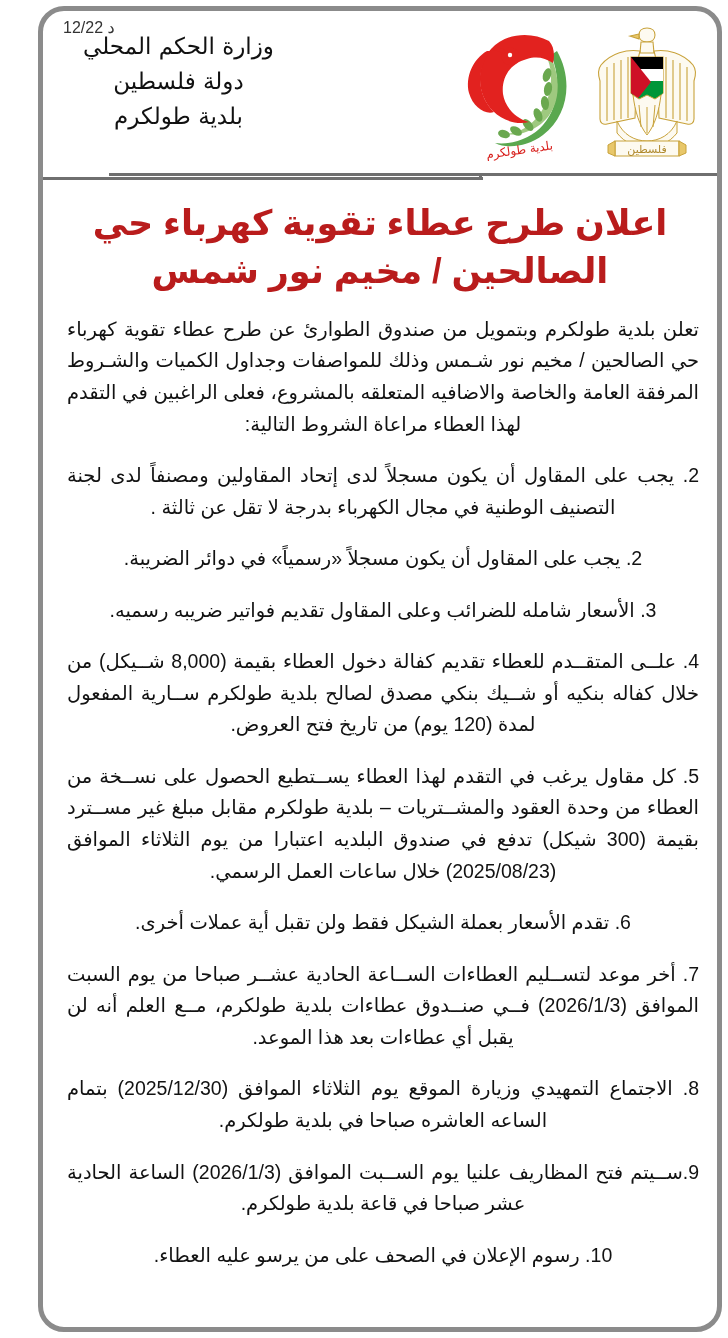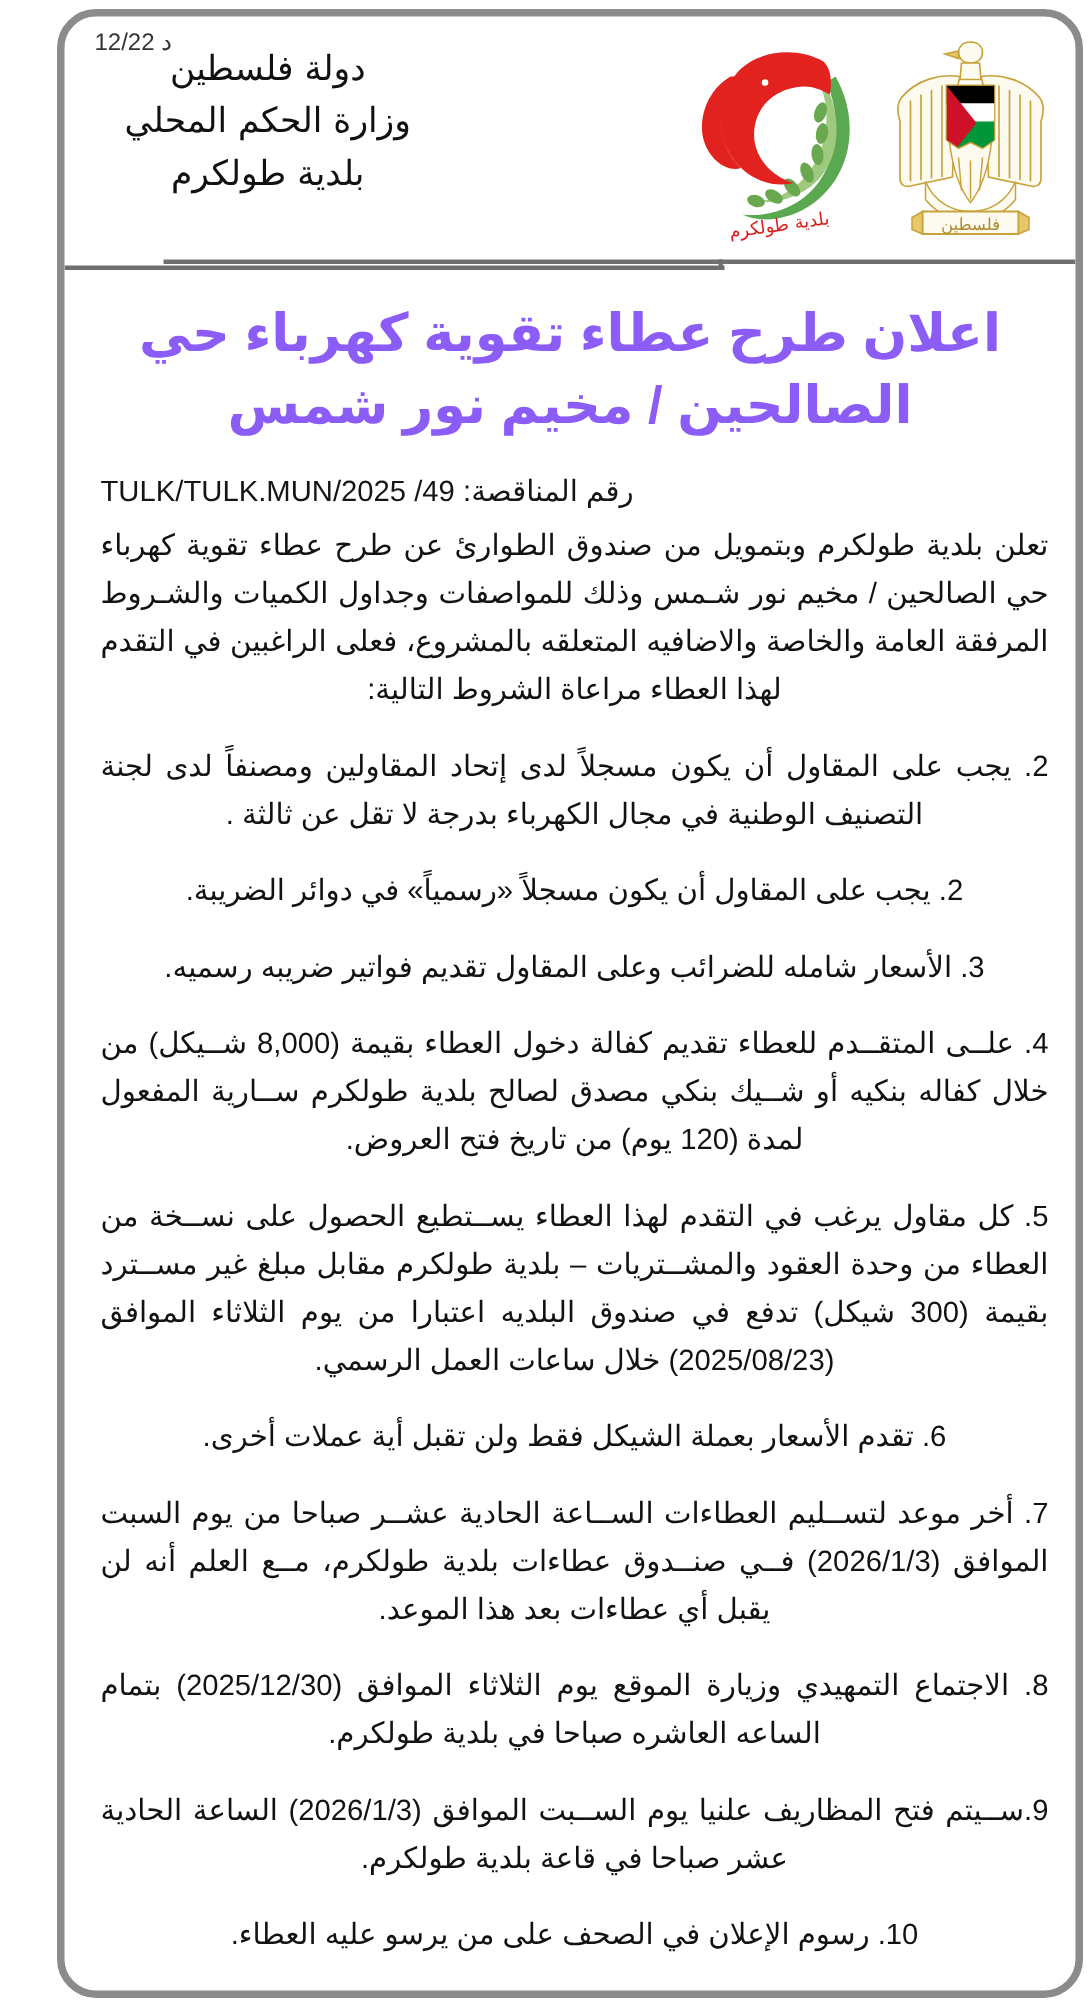--- a/index.html
+++ b/index.html
@@ -113,21 +113,21 @@
     background: #6f6f6f;
   }
 
   
   .title {
     margin: 18px 42px 0 42px;
     text-align: center;
     font-size: 35px;
     font-weight: bold;
     line-height: 1.38;
-    color: #8b5cf6;
+    color: #b91c1c;
     letter-spacing: 0px;
   }
 
   
   .meta {
     margin: 18px 24px 0 24px;
     text-align: left;
     font-size: 19.5px;
     line-height: 1.52;
     color: #151515;
@@ -170,22 +170,22 @@
 <body>
 
 <div class="page">
   <div class="card">
 
     <div class="page-marker">د 12/22</div>
 
     <div class="header">
 
       <div class="header-text">
+        <div>وزارة الحكم المحلي</div>
         <div>دولة فلسطين</div>
-        <div>وزارة الحكم المحلي</div>
         <div>بلدية طولكرم</div>
       </div>
 
       <div class="emblems">
 
         <span>
           <svg class="logo-tulkarm" viewBox="0 0 118 138" xmlns="http://www.w3.org/2000/svg">
 
             <path d="M96 28 C112 56 108 92 82 112 C66 124 46 126 34 120 C50 122 70 116 82 102 C98 84 100 54 90 32 Z" fill="#5aa84f"></path>
             <path d="M90 34 C101 58 99 86 80 101 C68 110 54 113 45 111 C58 110 70 103 78 92 C90 76 93 54 87 37 Z" fill="#9ec97f"></path>
@@ -272,24 +272,20 @@
 
     <div class="divider">
       <div class="line-left"></div>
       <div class="step"></div>
       <div class="line-right"></div>
     </div>
 
     <div class="title">اعلان طرح عطاء تقوية كهرباء حي الصالحين / مخيم نور شمس</div>
 
     <div class="meta">
-      <div class="meta-line">
-        <span>رقم المناقصة:</span>
-        <span class="ltr-code">TULK/TULK.MUN/2025 /49</span>
-      </div>
     </div>
 
     <div class="body">
 
       <p class="intro">تعلن بلدية طولكرم وبتمويل من صندوق الطوارئ عن طرح عطاء تقوية كهرباء حي الصالحين / مخيم نور شـمس وذلك للمواصفات وجداول الكميات والشـروط المرفقة العامة والخاصة والاضافيه المتعلقه بالمشروع، فعلى الراغبين في التقدم لهذا العطاء مراعاة الشروط التالية:</p>
 
       <p class="clause">2. يجب على المقاول أن يكون مسجلاً لدى إتحاد المقاولين ومصنفاً لدى لجنة التصنيف الوطنية في مجال الكهرباء بدرجة لا تقل عن ثالثة .</p>
       <p class="clause">2. يجب على المقاول أن يكون مسجلاً «رسمياً» في دوائر الضريبة.</p>
       <p class="clause">3. الأسعار شامله للضرائب وعلى المقاول تقديم فواتير ضريبه رسميه.</p>
       <p class="clause pad-top">4. علــى المتقــدم للعطاء تقديم كفالة دخول العطاء بقيمة (8,000 شــيكل) من خلال كفاله بنكيه أو شــيك بنكي مصدق لصالح بلدية طولكرم ســارية المفعول لمدة (120 يوم) من تاريخ فتح العروض.</p>

